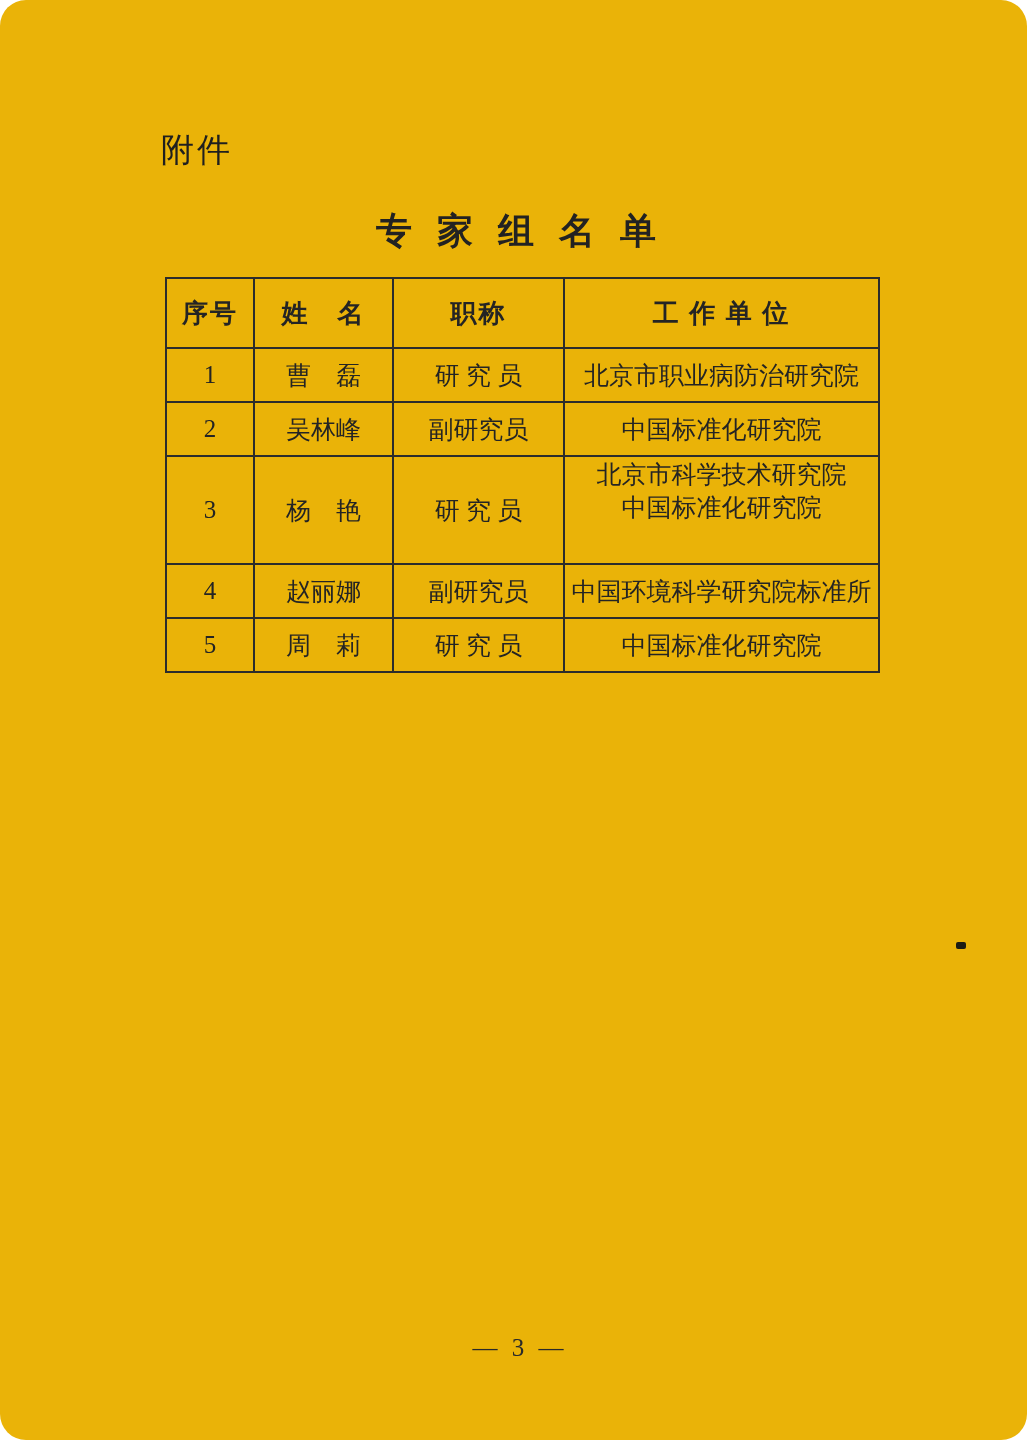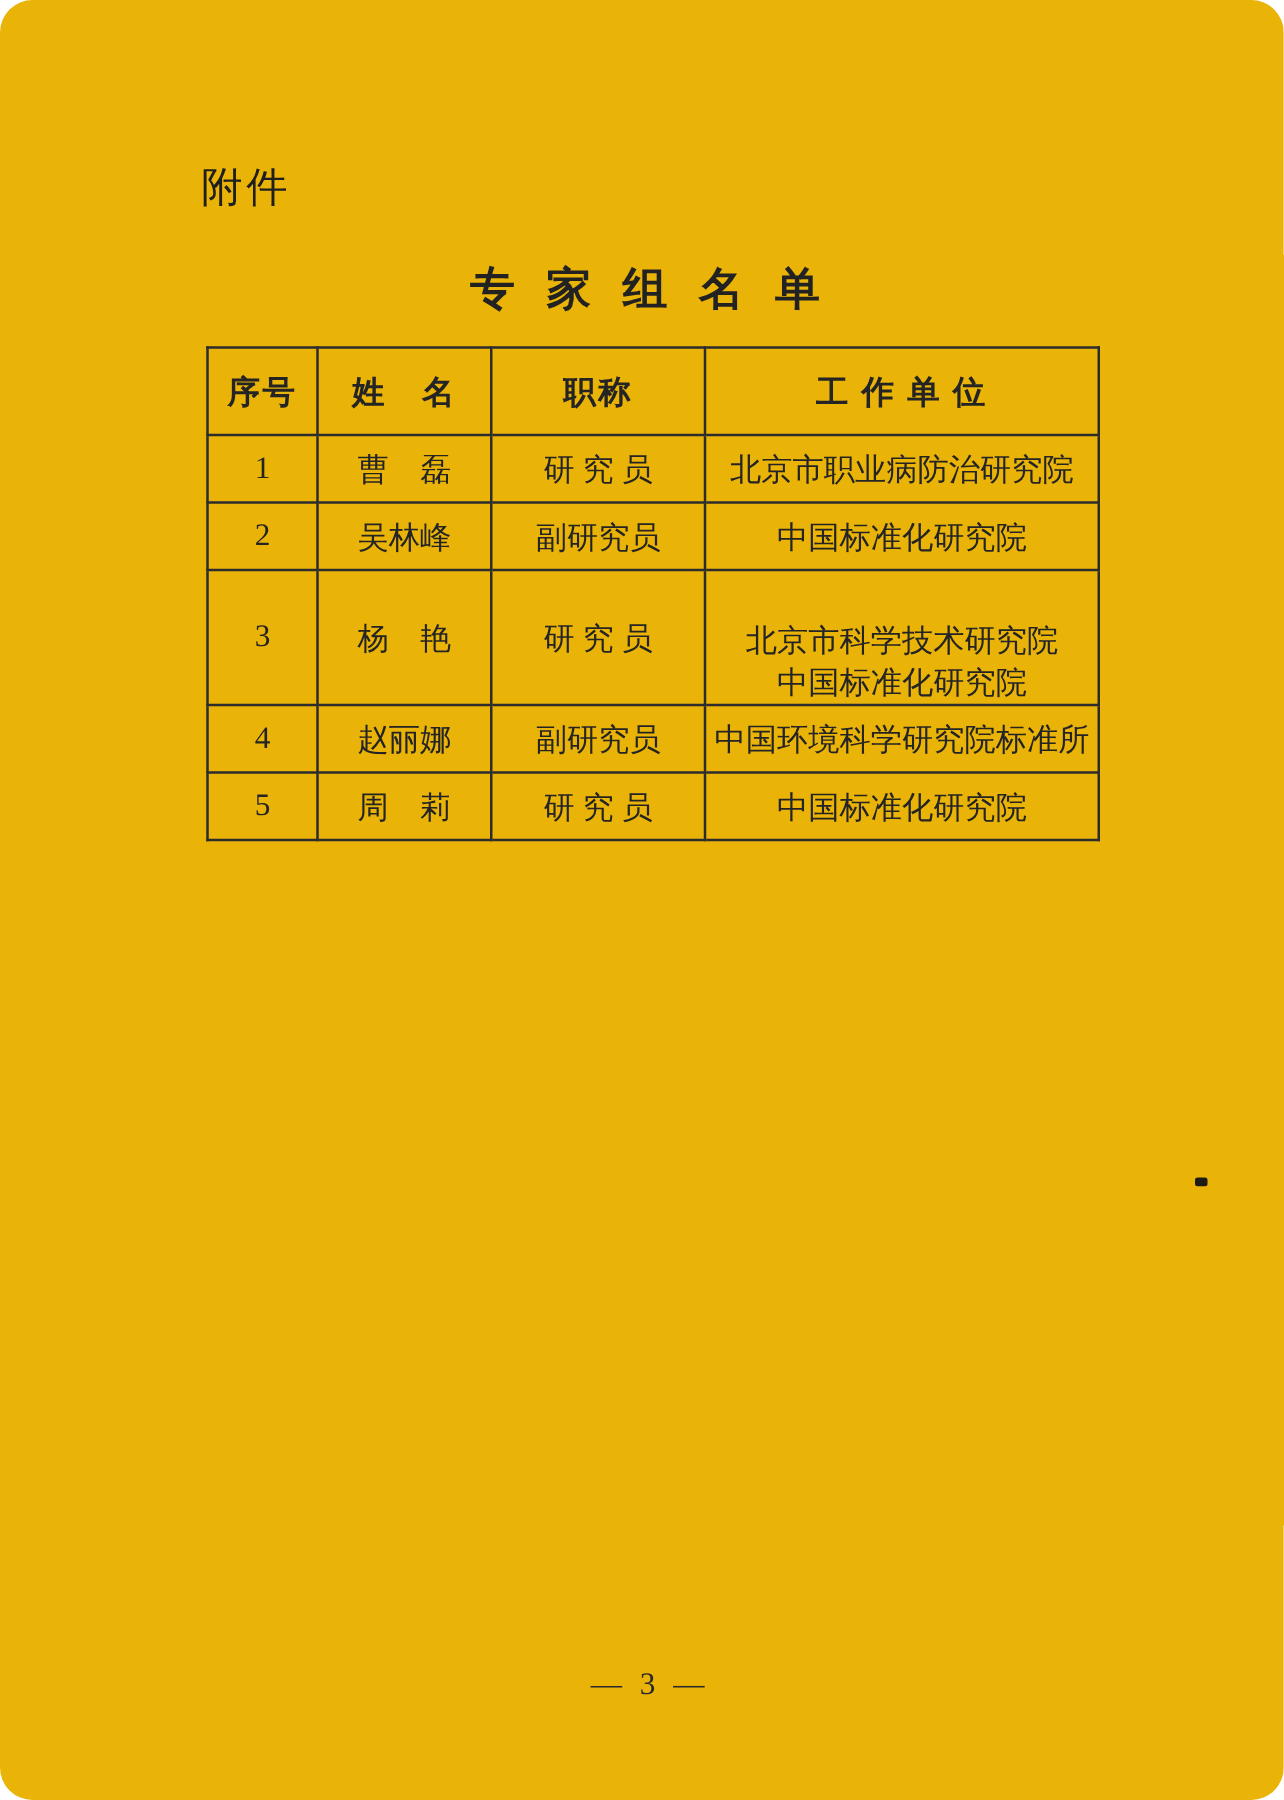--- a/index.html
+++ b/index.html
@@ -61,21 +61,21 @@
   .col-no    { width: 88px; }
   .col-name  { width: 139px; }
   .col-title { width: 171px; }
   .col-unit  { width: 315px; }
   tr.h-row  { height: 70px; }
   tr.r-std  { height: 54px; }
   tr.r-tall { height: 108px; }
   .unit-two-lines {
     display: flex;
     flex-direction: column;
-    justify-content: flex-end;
+    justify-content: flex-start;
     height: 104px;
   }
   .num-cell {
     font-family: "Liberation Serif", "DejaVu Serif", serif;
     font-size: 25px;
   }
   .footer-page-number {
     position: absolute;
     left: 0;
     top: 1334px;

